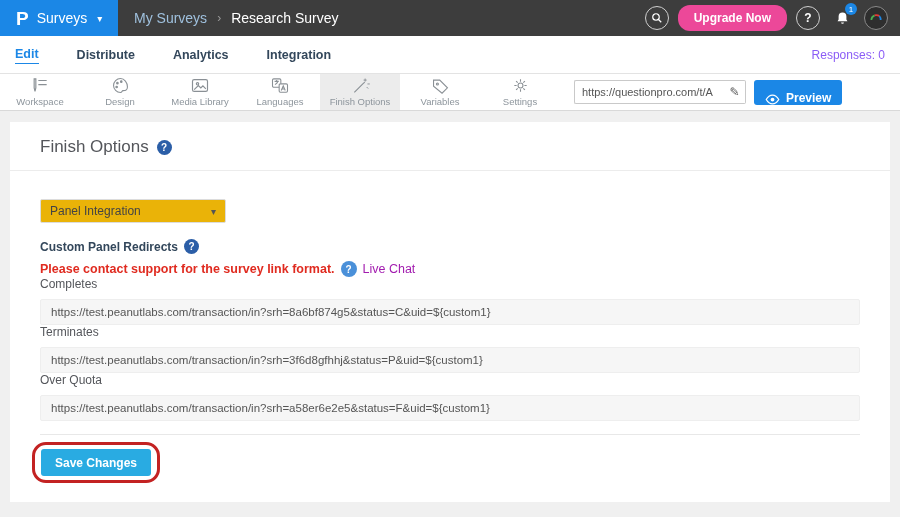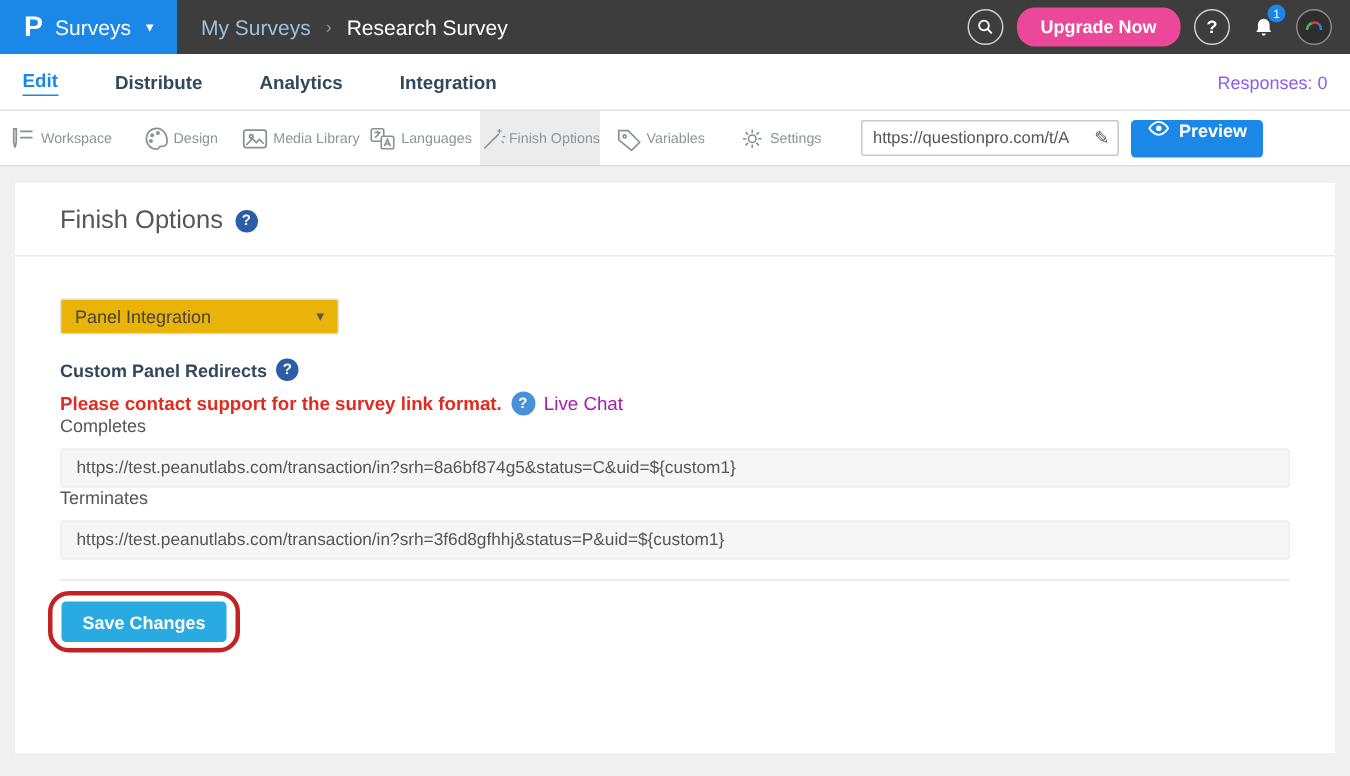--- a/index.html
+++ b/index.html
@@ -31,34 +31,34 @@
   
   .navrow { height:38px; background:#fff; display:flex; align-items:center; padding:0 15px;
             border-bottom:1px solid #e3e3e3; }
   .navtab { font-size:12.5px; color:#33475b; font-weight:bold; margin-right:38px; cursor:pointer;
             padding:2px 0; }
   .navtab.active { color:#1b87e6; border-bottom:1px solid #1b87e6; }
   .responses { margin-left:auto; color:#8b5cf6; font-size:12px; }
 
   
   .toolbar { height:37px; background:#fff; border-bottom:1px solid #d9d9d9; display:flex; align-items:stretch; }
-  .tool-item { width:80px; display:flex; align-items:center; justify-content:center;
+  .tool-item { width:80px; display:flex; flex-direction:column; align-items:center; justify-content:center;
                gap:2px; cursor:pointer; }
   .tool-item.active { background:#ececec; }
   .tool-item svg { display:block; }
   .tool-label { font-size:9.5px; color:#8d959c; white-space:nowrap; }
   .url-wrap { display:flex; align-items:center; margin-left:14px; }
   .url-input { width:150px; height:24px; border:1px solid #c9c9c9; border-right:none; border-radius:2px 0 0 2px;
                font-size:11px; color:#555; padding:0 4px 0 7px; font-family:"Liberation Sans",sans-serif; }
   .url-edit { height:24px; width:22px; border:1px solid #c9c9c9; border-left:none; background:#fff;
               display:flex; align-items:center; justify-content:center; color:#555; font-size:12px; cursor:pointer;
               border-radius:0 2px 2px 0; }
   .preview-btn { margin-left:8px; margin-right:12px; align-self:center; background:#1b87e6; color:#fff; border:none;
                  border-radius:3px; height:25px; padding:0 11px; font-size:12px; font-weight:bold;
-                 display:flex; align-items:flex-start; gap:6px; cursor:pointer; }
+                 display:flex; align-items:flex-end; gap:6px; cursor:pointer; }
 
   
   .card { background:#fff; margin:11px 10px; height:380px; padding:0 30px; }
   .card-header { margin:0 -30px; padding:15px 30px 13px; border-bottom:1px solid #ececec;
                  display:flex; align-items:center; gap:8px; }
   .card-title { font-size:17px; color:#54565b; }
   .qmark { width:15px; height:15px; border-radius:50%; background:#2b5ea7; color:#fff; font-size:10px;
            font-weight:bold; display:inline-flex; align-items:center; justify-content:center; cursor:pointer; }
   .qmark.light { background:#4a90d9; width:16px; height:16px; }
 
@@ -231,20 +231,24 @@
     <div class="field">
       <div class="field-label">Completes</div>
       <input class="field-input" type="text" value="https://test.peanutlabs.com/transaction/in?srh=8a6bf874g5&amp;status=C&amp;uid=${custom1}" style="">
     </div>
 
     <div class="field">
       <div class="field-label">Terminates</div>
       <input class="field-input" type="text" value="https://test.peanutlabs.com/transaction/in?srh=3f6d8gfhhj&amp;status=P&amp;uid=${custom1}" style="">
     </div>
 
+    <div class="field">
+      <div class="field-label">Over Quota</div>
+      <input class="field-input" type="text" value="https://test.peanutlabs.com/transaction/in?srh=a58er6e2e5&amp;status=F&amp;uid=${custom1}" style="">
+    </div>
 
     <div class="save-divider"></div>
     <div class="save-row">
       <span class="annotation">
         <button class="save-btn">Save Changes</button>
       </span>
     </div>
   </div>
 
 </div>

